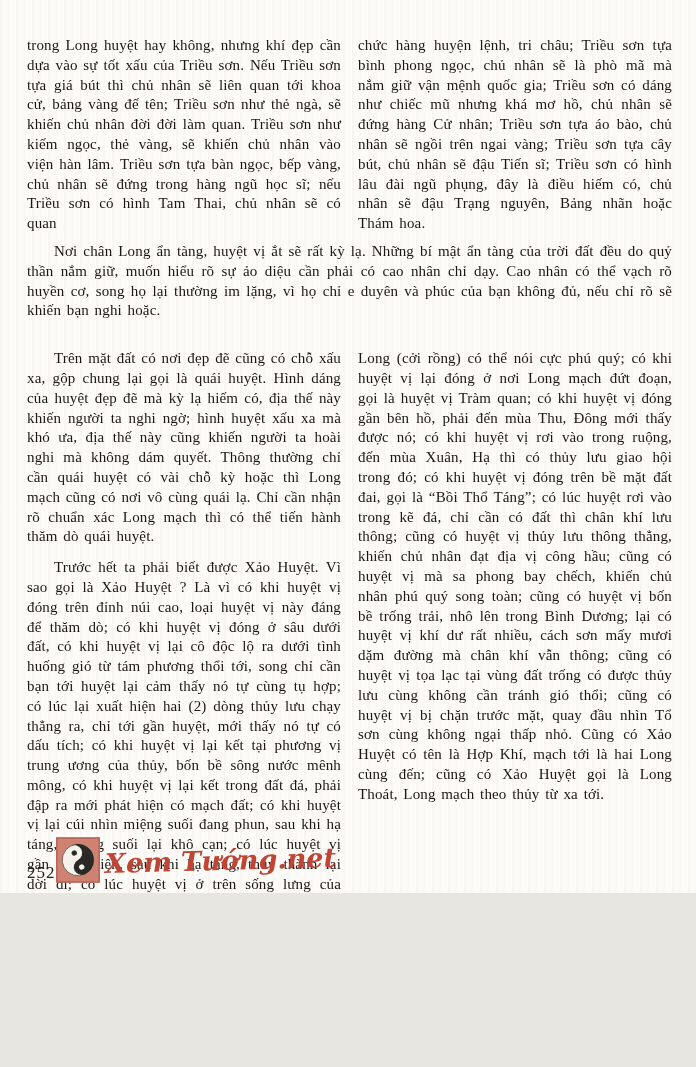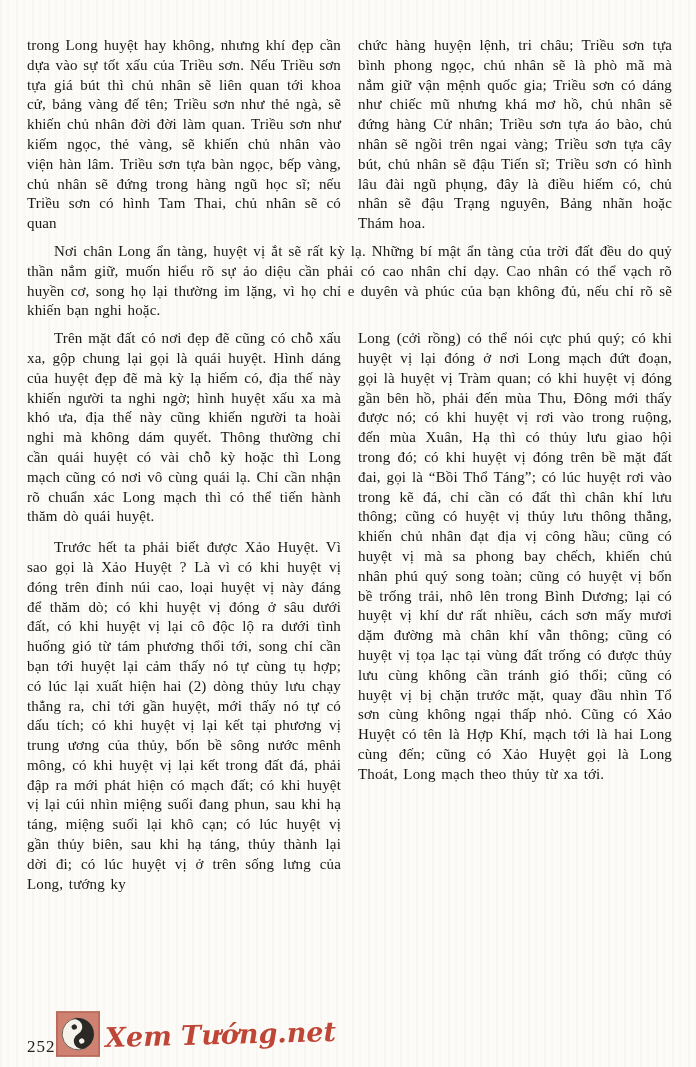--- a/index.html
+++ b/index.html
@@ -1,19 +1,19 @@
 <!DOCTYPE html>
 <html lang="vi"><head>
 <meta charset="utf-8">
 <title>Scanned book page</title>
 <style>
   html,body{margin:0;padding:0;background:#e8e6e0;}
   .page{
     position:relative;
-    width:696px;height:1067px;
+    width:696px;height:893px;
     margin:0 auto;
     background:#fcfbf7;
     color:#1b1713;
     font-family:"Liberation Serif","DejaVu Serif",serif;
     overflow:hidden;
     box-sizing:border-box;
   }
   
   .page::before{
     content:"";
@@ -39,21 +39,21 @@
   h1.chapter{
     margin:46px 0 25px 0;
     text-align:center;
     font-family:"Liberation Sans","DejaVu Sans",sans-serif;
     font-weight:700;
     font-size:20px;
     letter-spacing:0.4px;
     color:#0e0c0a;
   }
   .intro{margin-top:8px;}
-  .body-cols{margin-top:8px;}
+  .body-cols{margin-top:28px;}
   .footer{
     position:absolute;
     left:27px;right:6px;bottom:10px;
     display:flex;align-items:flex-end;
   }
   .page-num{
     font-size:17px;
     letter-spacing:1px;
     color:#23201c;
   }

